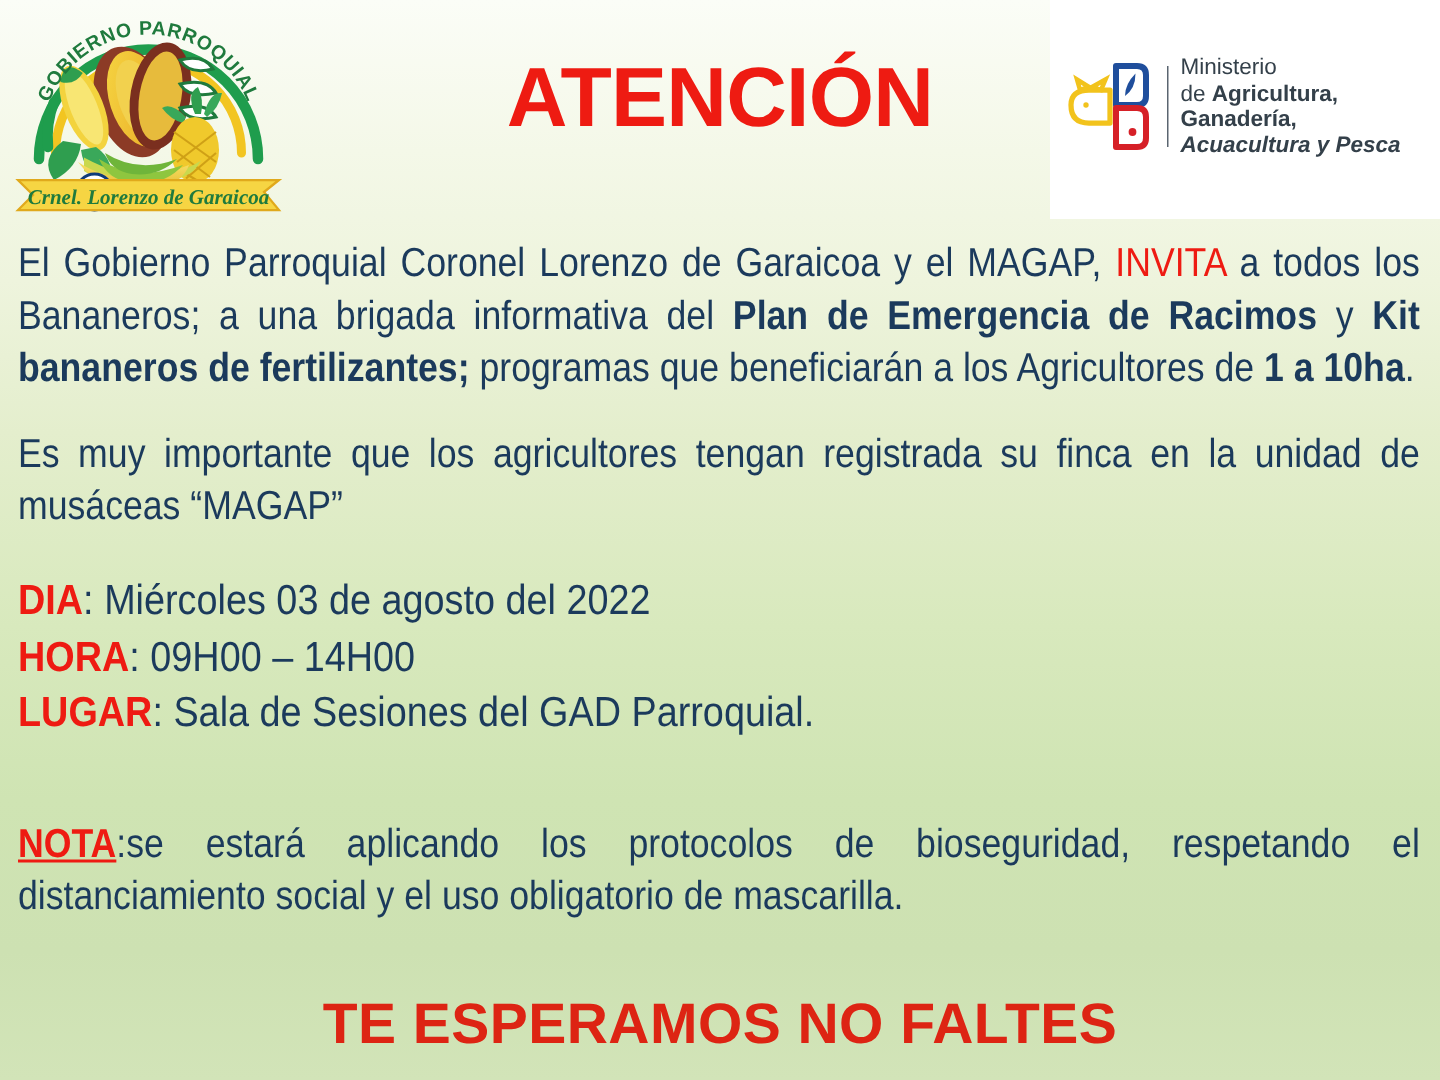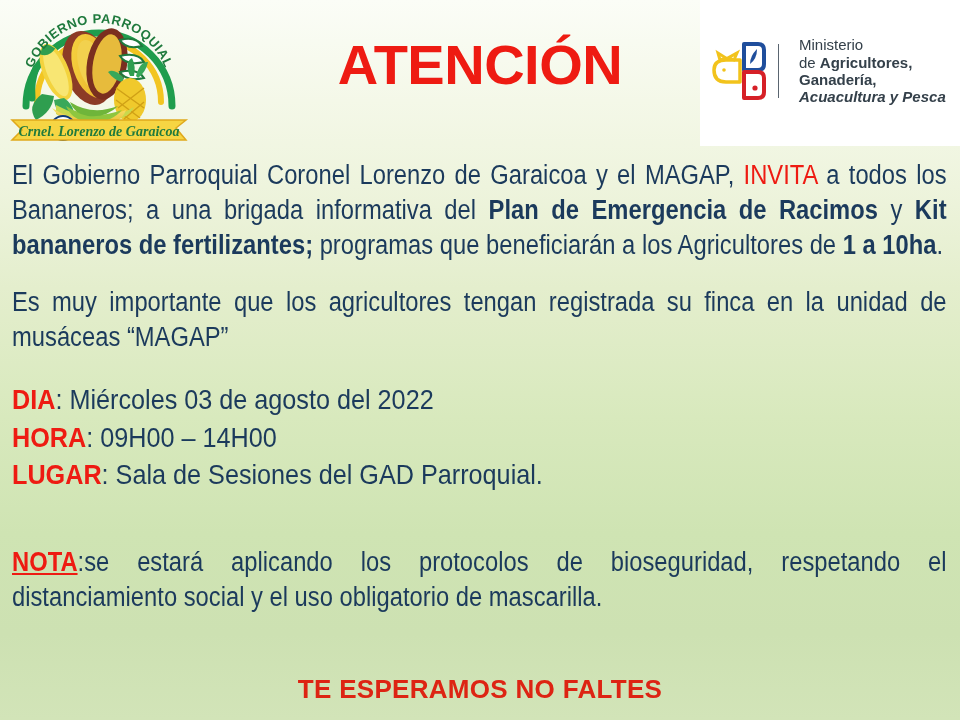--- a/index.html
+++ b/index.html
@@ -68,21 +68,20 @@
     height: 54px;
     background: #5a6570;
     margin: 0 8px 0 4px;
     flex: none;
   }
   #ministry-text {
     font-family: "Liberation Sans", sans-serif;
     color: #34404a;
     line-height: 1.16;
     font-size: 14.5px;
-    margin-left: 12px;
   }
   #ministry-text .m-line1 { font-weight: 400; font-size: 15px; }
   #ministry-text .m-line2 { font-size: 15px; }
   #ministry-text .m-line2 b, #ministry-text .m-line3 { font-weight: 700; font-size: 15px; }
   #ministry-text .m-line3 { font-weight: 700; font-style: italic; }
 
   #title {
     position: absolute;
     left: 0;
     top: 32px;
@@ -154,23 +153,22 @@
 
   #footer {
     position: absolute;
     left: 0;
     top: 662px;
     width: 960px;
     text-align: center;
     color: #dd2413;
     font-family: "Liberation Sans", sans-serif;
     font-weight: 700;
-    font-size: 26px;
+    font-size: 38px;
     letter-spacing: 0.3px;
-    margin-top: 12px;
   }
 
   
   .seal-text-top {
     font-family: "Liberation Sans", sans-serif;
     font-weight: 700;
     font-size: 13px;
     fill: #1f7a3d;
     letter-spacing: 0.5px;
   }
@@ -280,21 +278,21 @@
             <path d="M 32 4 l 14 0 q 6 0 6 6 l 0 14 q 0 6 -6 6 l -14 0 z" fill="none" stroke="#1f4e9c" stroke-width="4" stroke-linejoin="round"></path>
             <path d="M 45 9 q -7 7 -7 15 q 7 -5 7 -15 z" fill="#1f4e9c"></path>
 
             <path d="M 32 32 l 14 0 q 6 0 6 6 l 0 14 q 0 6 -6 6 l -14 0 z" fill="none" stroke="#d62027" stroke-width="4" stroke-linejoin="round"></path>
             <circle cx="43" cy="48" r="2.6" fill="#d62027"></circle>
           </svg>
         </div>
         <div id="ministry-divider"></div>
         <div id="ministry-text">
           <div class="m-line1">Ministerio</div>
-          <div class="m-line2"><span>de </span><b>Agricultores, Ganadería,</b></div>
+          <div class="m-line2"><span>de </span><b>Agricultura, Ganadería,</b></div>
           <div class="m-line3">Acuacultura y Pesca</div>
         </div>
       </div>
     </div>
   </div>
 
   <div id="content">
 
     <p class="para" id="para1"><span>El Gobierno Parroquial Coronel Lorenzo de Garaicoa y el MAGAP, </span><span class="red">INVITA</span><span> a todos los Bananeros; a una brigada informativa del </span><b>Plan de Emergencia de Racimos</b><span> y </span><b>Kit bananeros de fertilizantes;</b><span> programas que beneficiarán a los Agricultores de </span><b>1 a 10ha</b><span>.</span></p>
 

